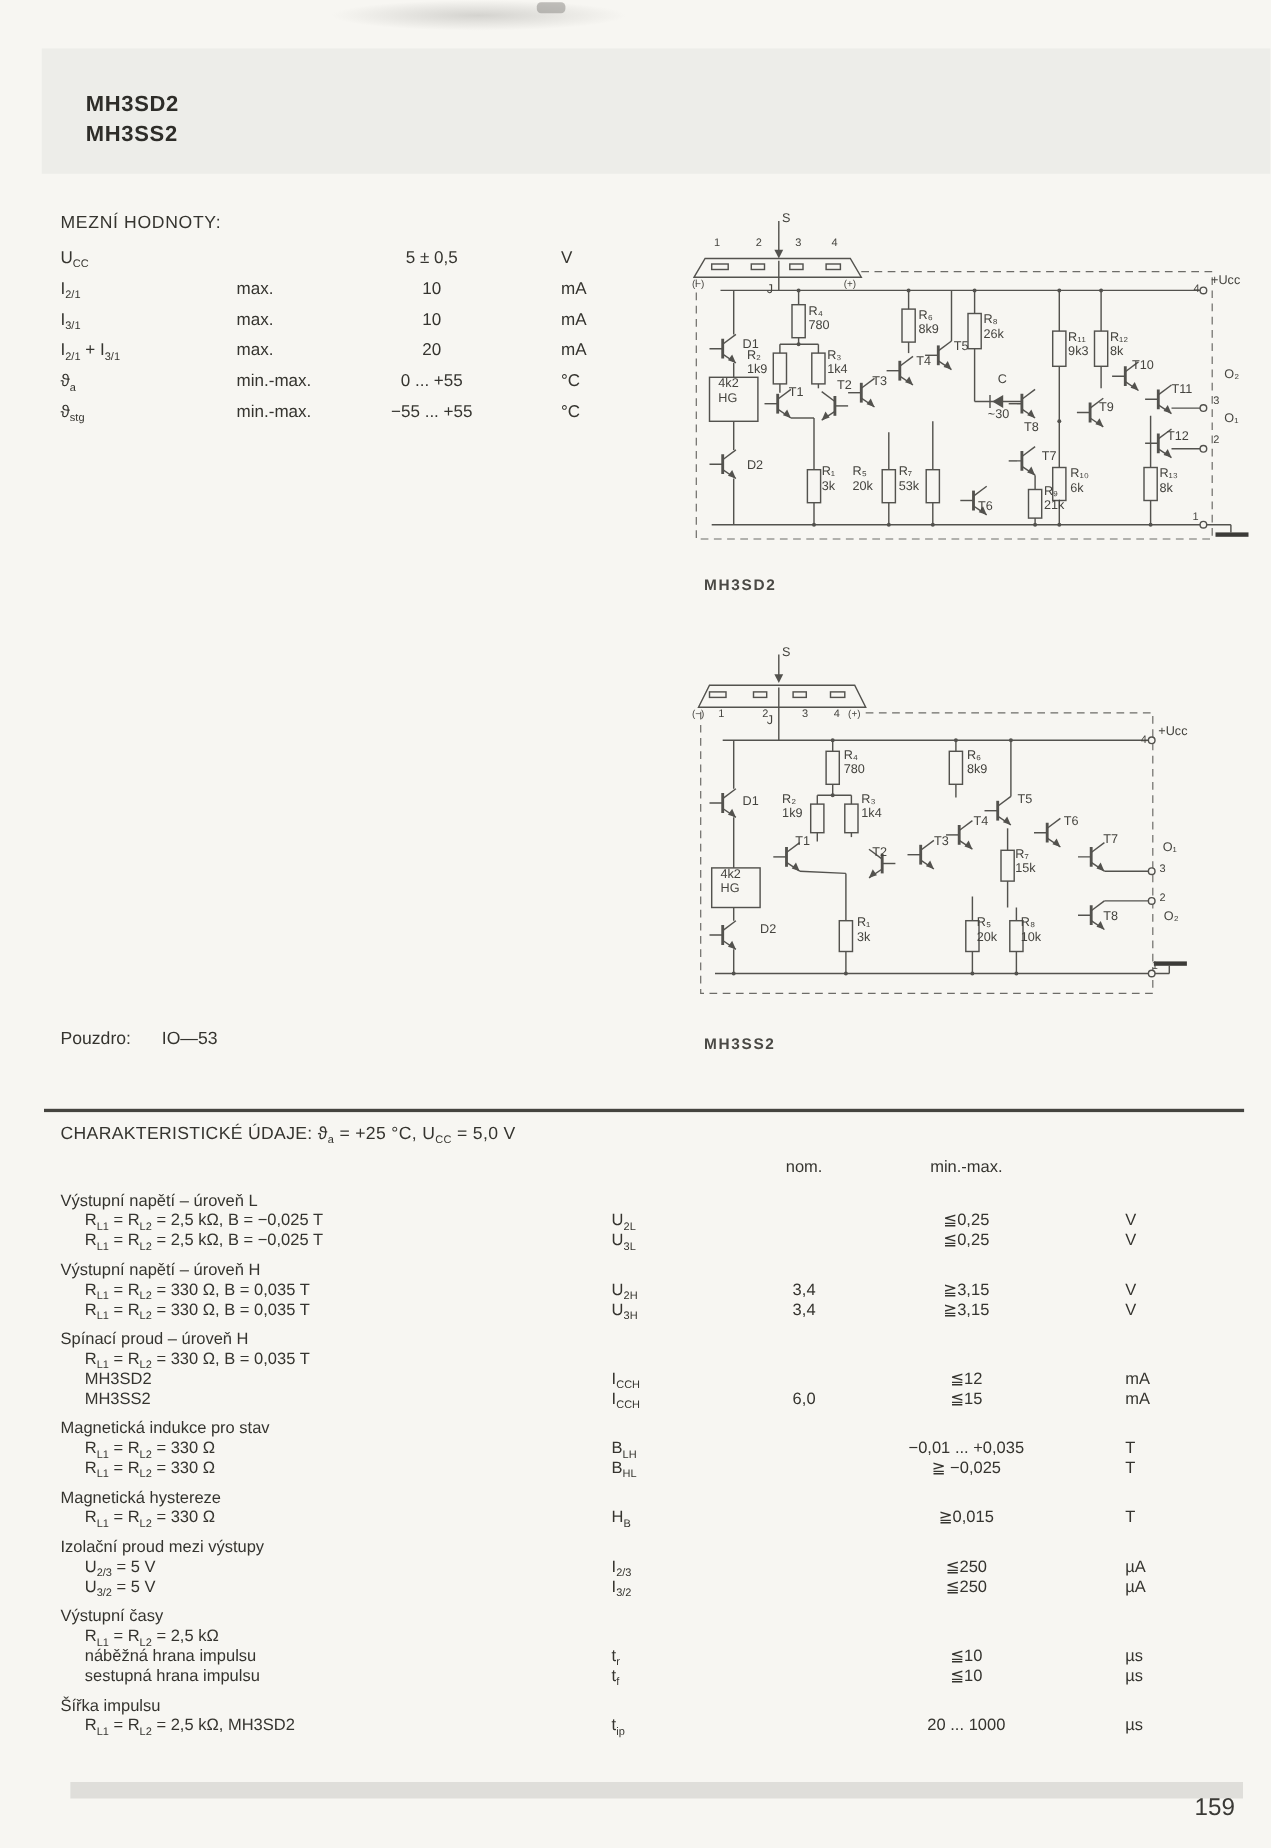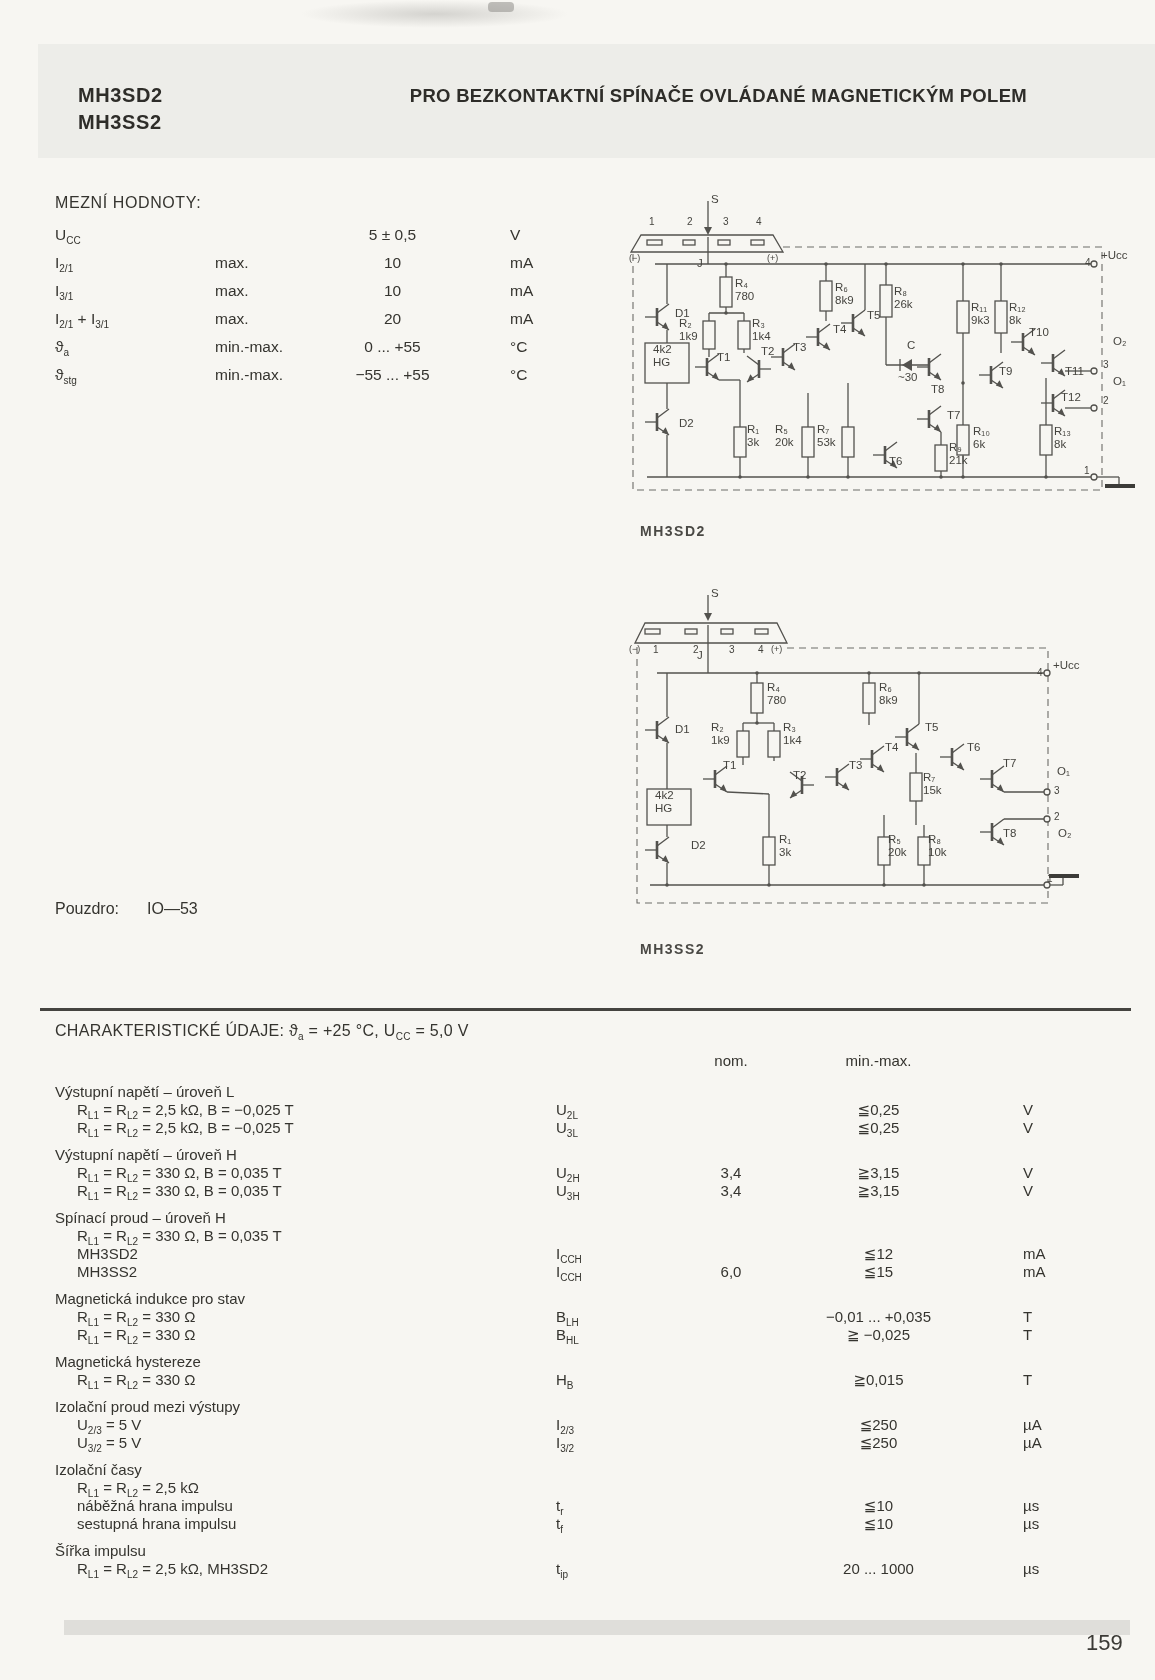--- a/index.html
+++ b/index.html
@@ -36,21 +36,21 @@
   .sch .bb{stroke-width:2.6}
   .sch .res,.sch .pad,.sch .pin{fill:#f7f6f2}
   .sch .gnd{fill:#3c3b38;stroke:none}
   .sch .dash{stroke-dasharray:7 5;stroke-width:1.1;stroke:#6d6c68}
   .sch .dot{fill:#53524e;stroke:none}
   .sch-label{position:absolute;font-size:11.5px;line-height:1.12;white-space:pre-line;color:#45443f}
   .caption{position:absolute;left:45px;font-size:14px;font-weight:bold;letter-spacing:1.5px;color:#4a4945}
   .c1 .caption{top:330px}
   .c2 .caption{top:356px}
 
-  .pouzdro{position:absolute;left:55px;top:900px;font-size:16px}
+  .pouzdro{position:absolute;left:55px;top:936px;font-size:16px}
   .pouzdro .val{margin-left:28px}
 
   .char{position:absolute;left:55px;top:1008px;width:1076px}
   .rule{position:absolute;left:-15px;top:0;width:1091px;height:3px;background:#454440}
   .char-heading{position:absolute;left:0;top:14px;font-size:16px;letter-spacing:.3px}
   .tbl{position:absolute;left:0;top:44px;width:1076px}
   .thead,.tline{display:grid;grid-template-columns:501px 125px 100px 195px 1fr;
                 font-size:15px;line-height:18px;align-items:baseline}
   .thead{font-weight:normal;height:22px}
   .thead .cn,.tline .cn{text-align:center}
@@ -70,21 +70,20 @@
   <div class="smudge"></div>
   <div class="speck"></div>
   <div class="band bottom"></div>
 
   <header>
     <div class="parts">
       <div>MH3SD2</div>
       <div>MH3SS2</div>
     </div>
     <div class="title">
-      <div>PRO BEZKONTAKTNÍ SPÍNAČE OVLÁDANÉ MAGNETICKÝM POLEM</div>
     </div>
   </header>
 
   <div class="limits-heading">MEZNÍ HODNOTY:</div>
   <div class="lim-grid">
     <div class="lrow">
         <span class="lp"><span>U</span><sub>CC</sub></span>
         <span class="lc"></span>
         <span class="lv">5 ± 0,5</span>
         <span class="lu">V</span>
@@ -266,21 +265,21 @@
         <span class="sch-label" style="left: 354px; top: 248px;">R₉
 21k</span>
         <span class="sch-label" style="left: 378px; top: 232px;">R₁₀
 6k</span>
         <span class="sch-label" style="left: 404px; top: 172px;">T9</span>
         <span class="sch-label" style="left: 376px; top: 108px;">R₁₁
 9k3</span>
         <span class="sch-label" style="left: 414px; top: 108px;">R₁₂
 8k</span>
         <span class="sch-label" style="left: 434px; top: 133px;">T10</span>
-        <span class="sch-label" style="left: 470px; top: 172px;">T11</span>
+        <span class="sch-label" style="left: 470px; top: 155px;">T11</span>
         <span class="sch-label" style="left: 466px; top: 198px;">T12</span>
         <span class="sch-label" style="left: 459px; top: 232px;">R₁₃
 8k</span>
         <span class="sch-label" style="left: 506px; top: 56px;">+Ucc</span>
         <span class="sch-label" style="left: 490px; top: 64px; font-size: 10px;">4</span>
         <span class="sch-label" style="left: 518px; top: 142px;">O₂</span>
         <span class="sch-label" style="left: 508px; top: 166px; font-size: 10px;">3</span>
         <span class="sch-label" style="left: 518px; top: 182px;">O₁</span>
         <span class="sch-label" style="left: 508px; top: 202px; font-size: 10px;">2</span>
         <span class="sch-label" style="left: 489px; top: 272px; font-size: 10px;">1</span>
@@ -544,21 +543,21 @@
           <span class="cu">µA</span>
         </div>
       <div class="tline ind">
           <span class="cc"><span>U</span><sub>3/2</sub><span> = 5 V</span></span>
           <span class="cs"><span>I</span><sub>3/2</sub></span>
           <span class="cn"></span>
           <span class="cm">≦250</span>
           <span class="cu">µA</span>
         </div>
       <div class="tline grp">
-          <span class="cc"><span>Izolační časy</span></span>
+          <span class="cc"><span>Výstupní časy</span></span>
           <span class="cs"></span>
           <span class="cn"></span>
           <span class="cm"></span>
           <span class="cu"></span>
         </div>
       <div class="tline ind">
           <span class="cc"><span>R</span><sub>L1</sub><span> = R</span><sub>L2</sub><span> = 2,5 kΩ</span></span>
           <span class="cs"></span>
           <span class="cn"></span>
           <span class="cm"></span>

